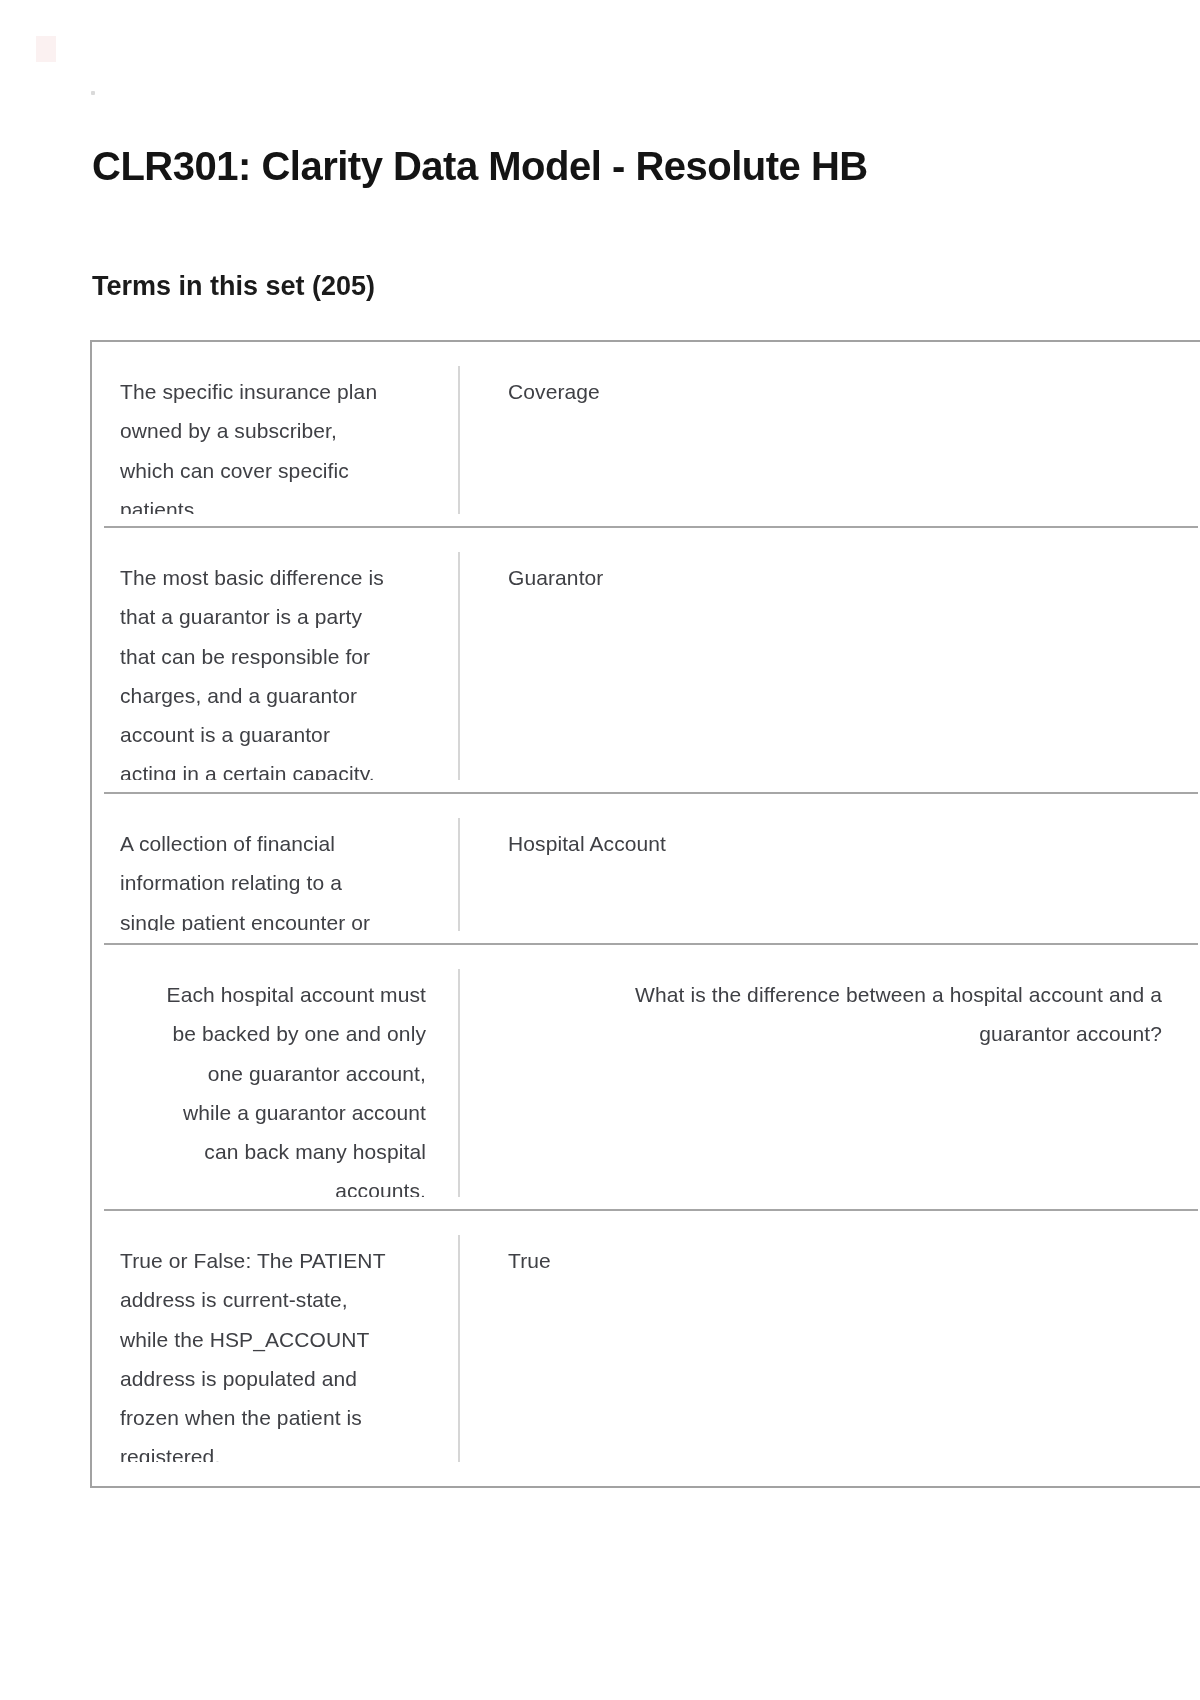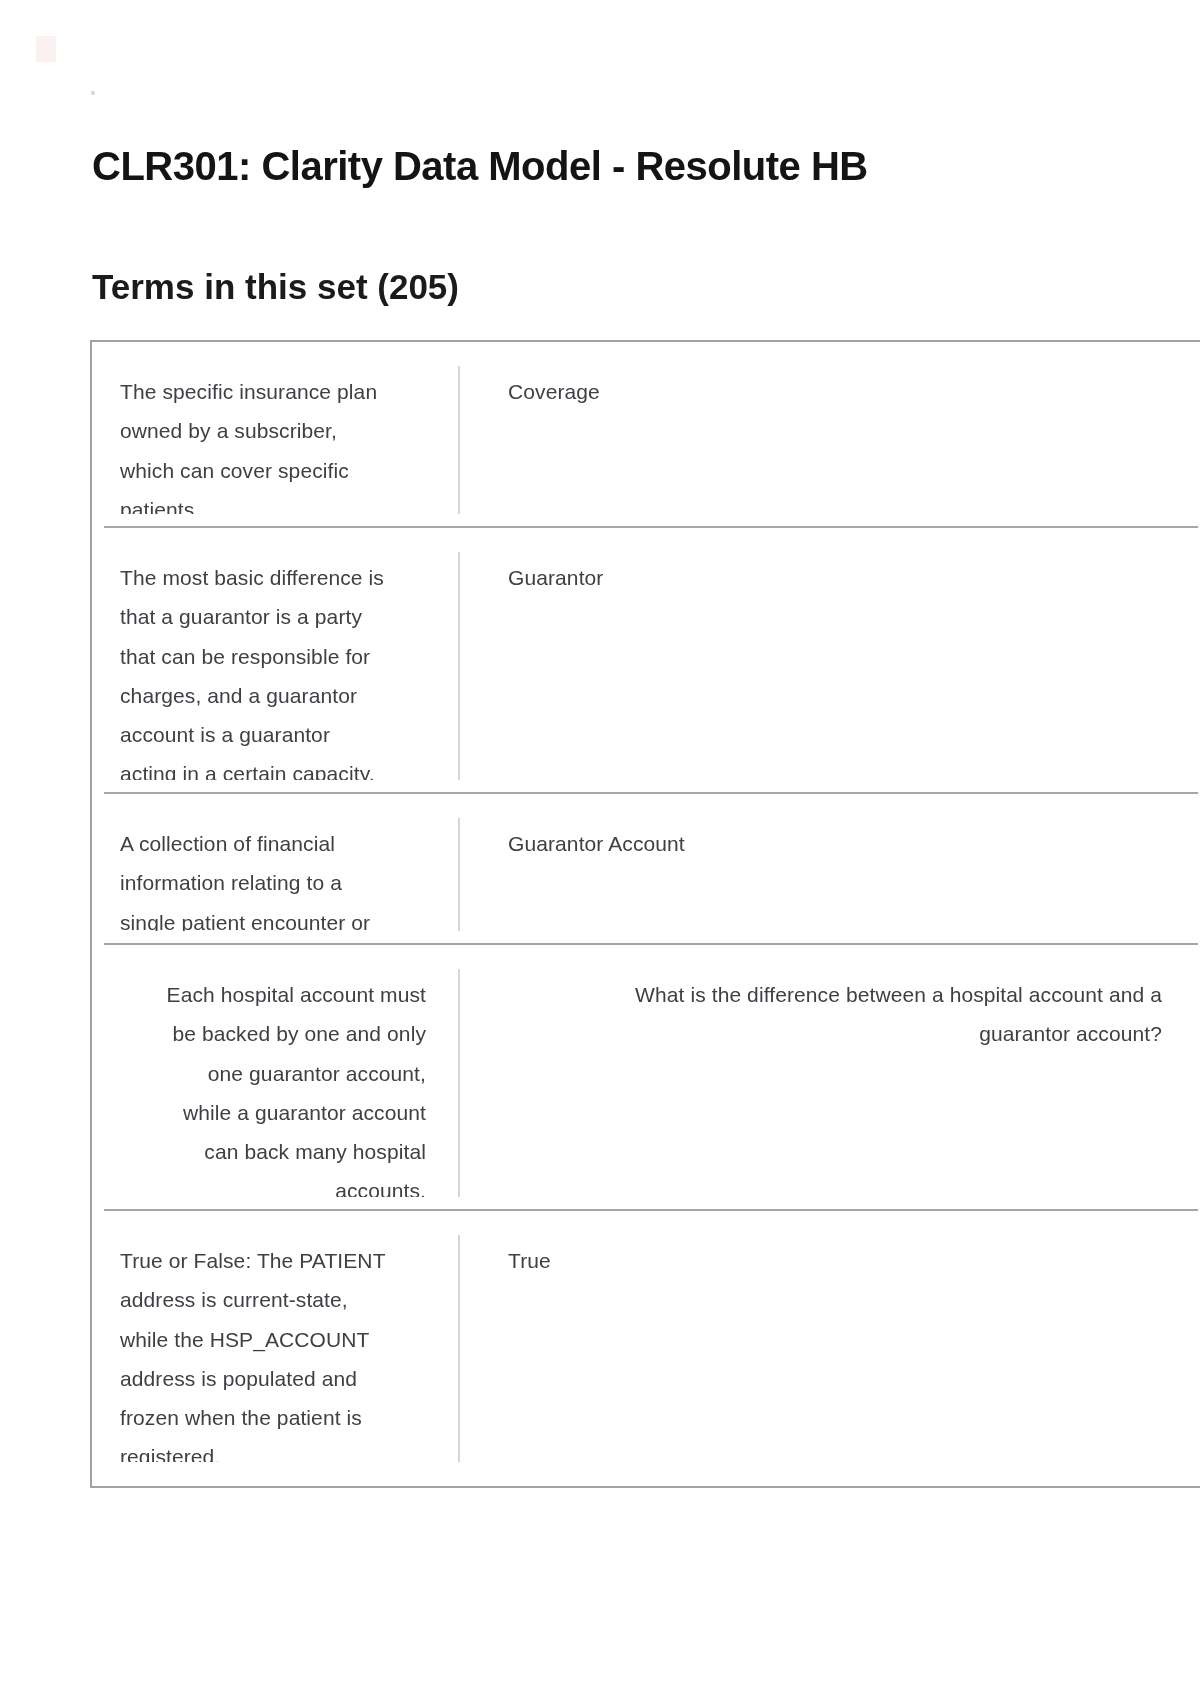--- a/index.html
+++ b/index.html
@@ -30,21 +30,21 @@
     font-size: 40px;
     line-height: 48px;
     font-weight: 800;
     letter-spacing: -0.5px;
     color: #141414;
     white-space: nowrap;
   }
   .section-heading {
     position: absolute;
     left: 56px; top: 233px;
-    font-size: 35px;
+    font-size: 27px;
     line-height: 35px;
     font-weight: 700;
     color: #1b1b1b;
     white-space: nowrap;
   }
   .terms-table {
     position: absolute;
     left: 54px; top: 304px;
     width: 1122px;
     border: 2px solid #a2a2a2;
@@ -107,21 +107,21 @@
 charges, and a guarantor
 account is a guarantor
 acting in a certain capacity.</div>
     <div class="tcell def">Guarantor</div>
   </div>
   <div class="trow">
     <div class="tcell term">A collection of financial
 information relating to a
 single patient encounter or
 episode of care.</div>
-    <div class="tcell def">Guarantor Account</div>
+    <div class="tcell def">Hospital Account</div>
   </div>
   <div class="trow">
     <div class="tcell term">Each hospital account must
 be backed by one and only
 one guarantor account,
 while a guarantor account
 can back many hospital
 accounts.</div>
     <div class="tcell def">What is the difference between a hospital account and a
 guarantor account?</div>

